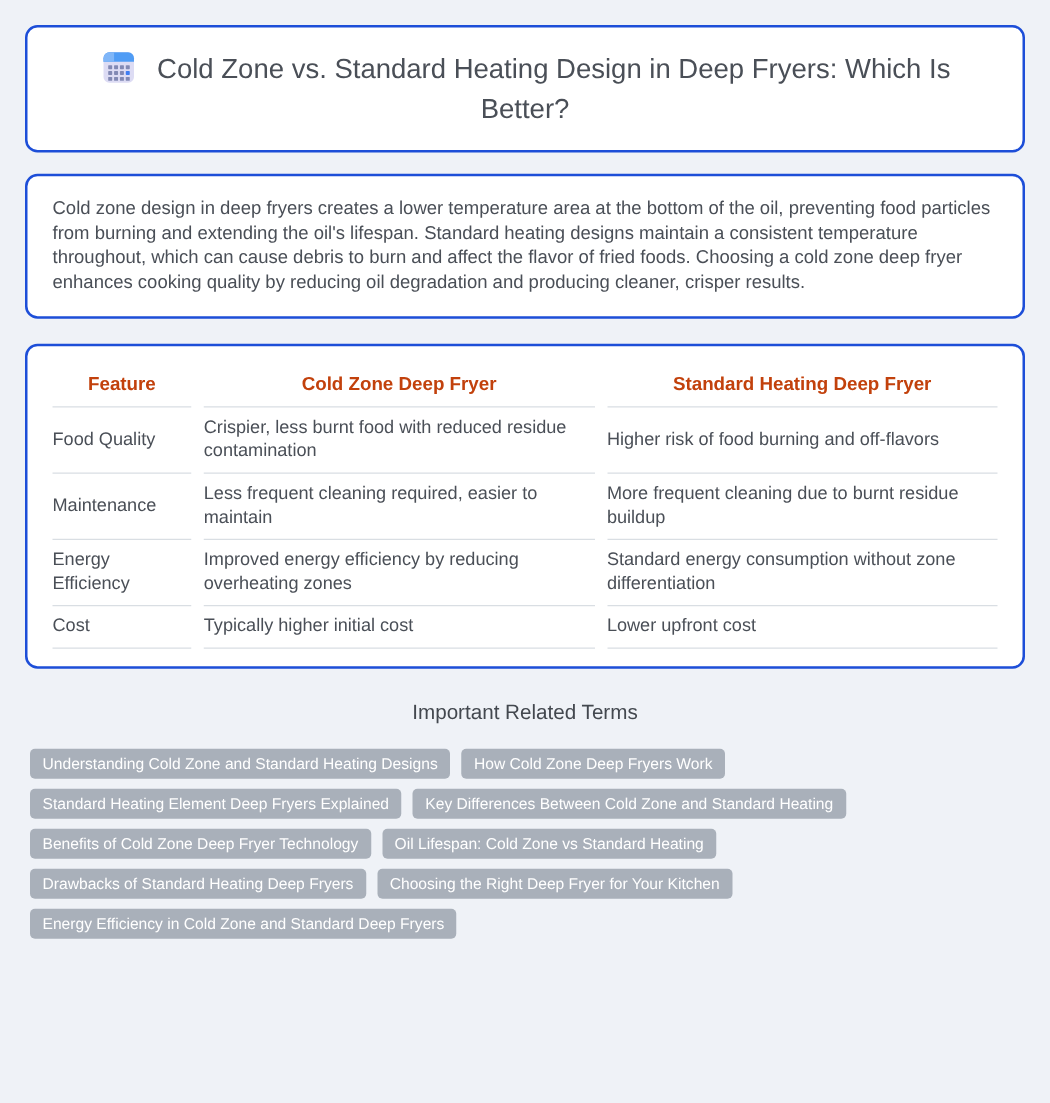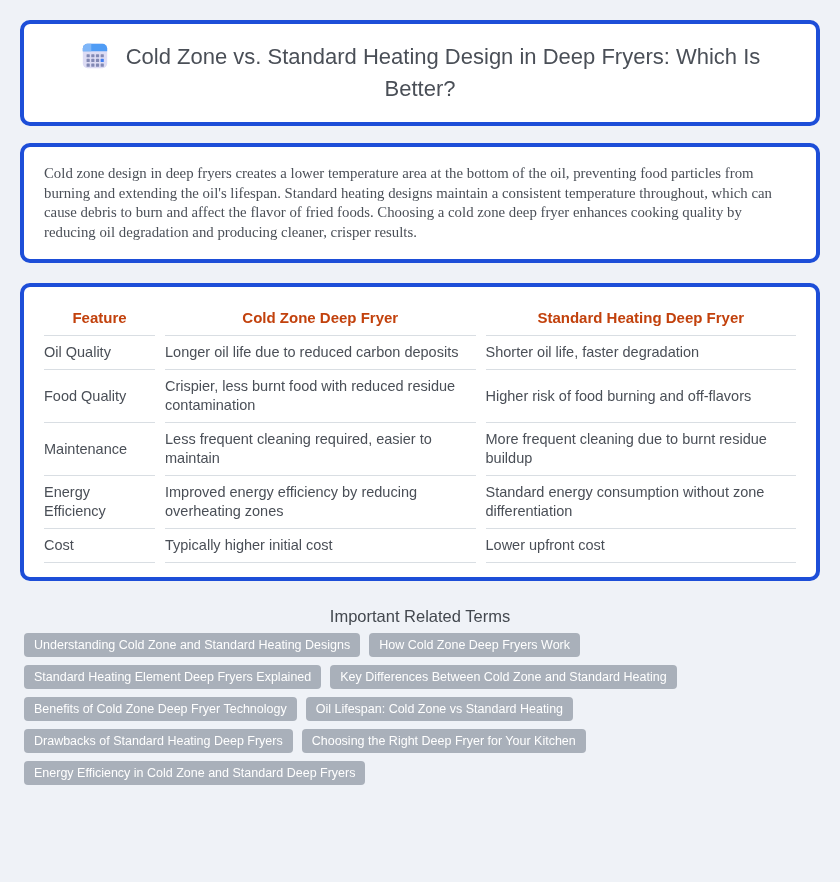--- a/index.html
+++ b/index.html
@@ -10,21 +10,21 @@
   }
   .page {
     width: 840px;
     height: 882px;
     background: #eff2f7;
     padding: 20px;
     overflow: hidden;
   }
   .card {
     background: #ffffff;
-    border: 4px solid #1d4ed8;
+    border: 2px solid #1d4ed8;
     border-radius: 10px;
   }
   
   .header-card {
     padding: 17px 38px;
     margin-bottom: 17px;
   }
   .page-title {
     font-size: 22px;
     font-weight: 400;
@@ -36,21 +36,20 @@
     display: inline-block;
     width: 30px;
     height: 30px;
     vertical-align: -7px;
     margin-right: 16px;
   }
   
   .desc-card {
     padding: 17px 20px;
     margin-bottom: 20px;
-    font-family: Liberation Serif, serif;
   }
   .desc-text {
     font-size: 14.8px;
     line-height: 19.5px;
     color: #4a4f57;
   }
   
   .table-card {
     padding: 14px 10px;
     margin-bottom: 20px;
@@ -78,21 +77,21 @@
     vertical-align: middle;
     padding: 7px 4px 7px 0;
     border-bottom: 1px solid #d9dee3;
   }
   
   .terms-heading {
     font-size: 16.5px;
     font-weight: 400;
     text-align: center;
     color: #43484f;
-    margin: 26px 0 7px 0;
+    margin: 26px 0 19px 0;
   }
   .tags {
     display: flex;
     flex-wrap: wrap;
     gap: 8px 9px;
     padding: 0 4px;
     align-items: center;
   }
   .tag {
     display: inline-block;
@@ -161,25 +160,20 @@
         </colgroup>
       <thead>
         <tr>
           <th>Feature</th>
           <th>Cold Zone Deep Fryer</th>
           <th>Standard Heating Deep Fryer</th>
         </tr>
       </thead>
       <tbody>
         <tr>
-          <td>Oil Quality</td>
-          <td>Longer oil life due to reduced carbon deposits</td>
-          <td>Shorter oil life, faster degradation</td>
-        </tr>
-        <tr>
           <td>Food Quality</td>
           <td>Crispier, less burnt food with reduced residue contamination</td>
           <td>Higher risk of food burning and off-flavors</td>
         </tr>
         <tr>
           <td>Maintenance</td>
           <td>Less frequent cleaning required, easier to maintain</td>
           <td>More frequent cleaning due to burnt residue buildup</td>
         </tr>
         <tr>

